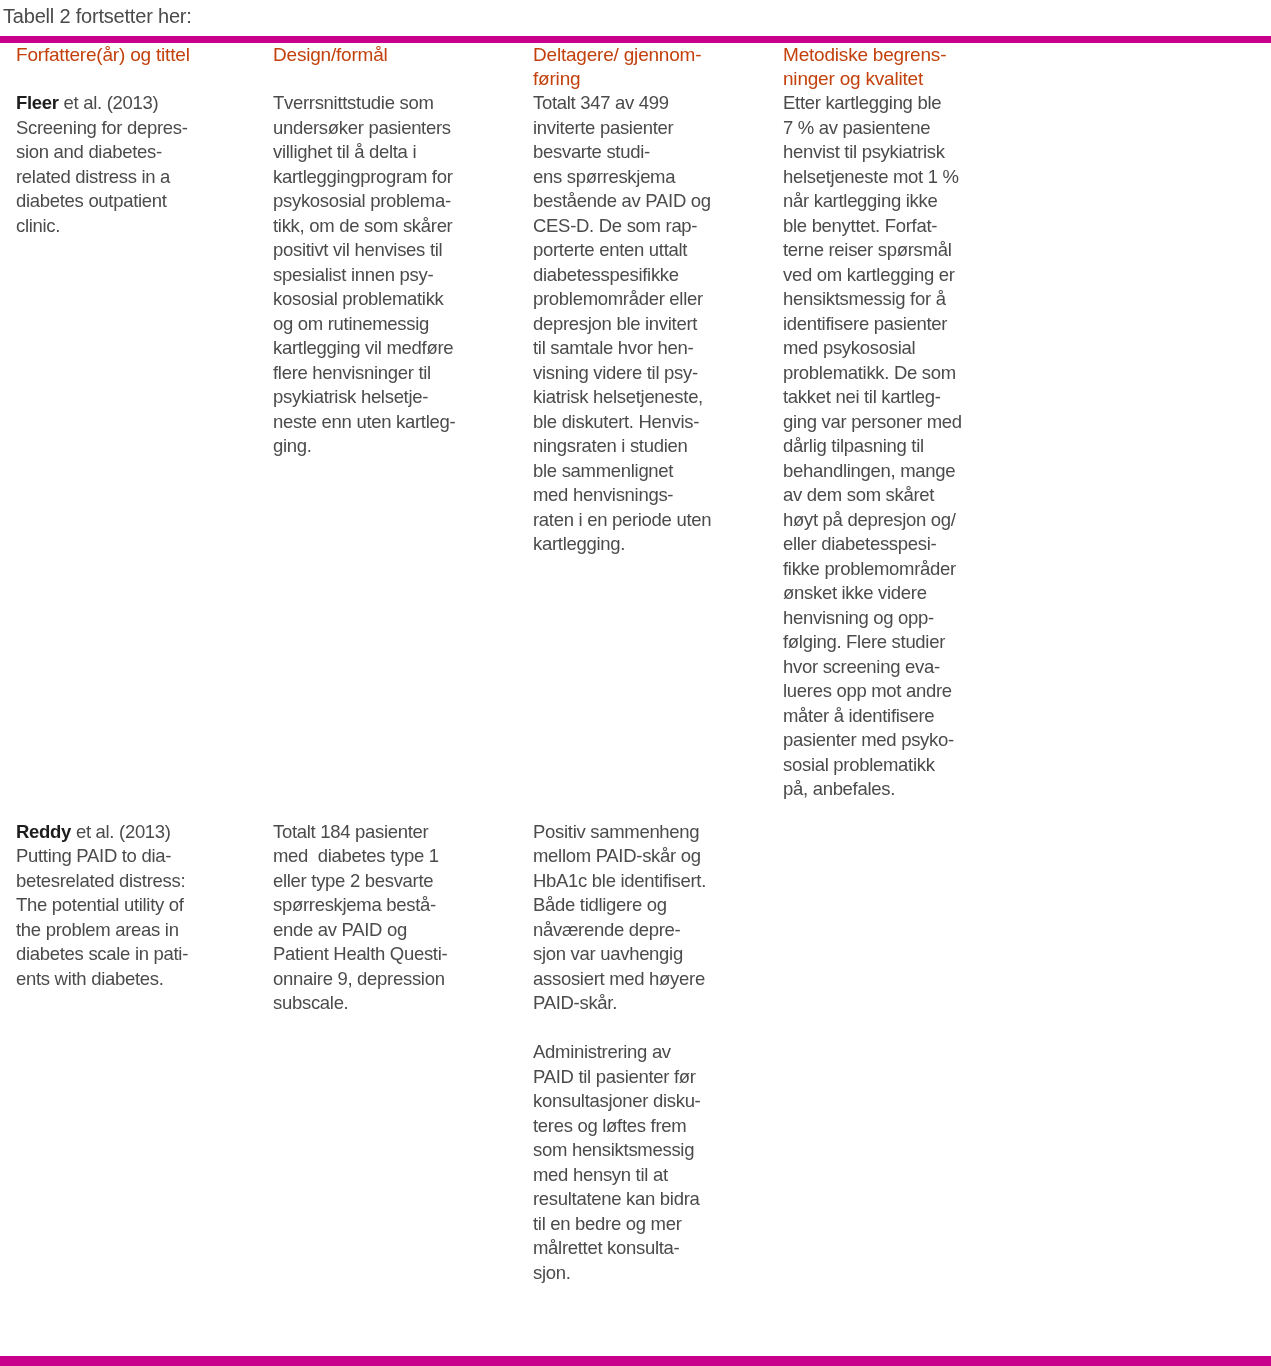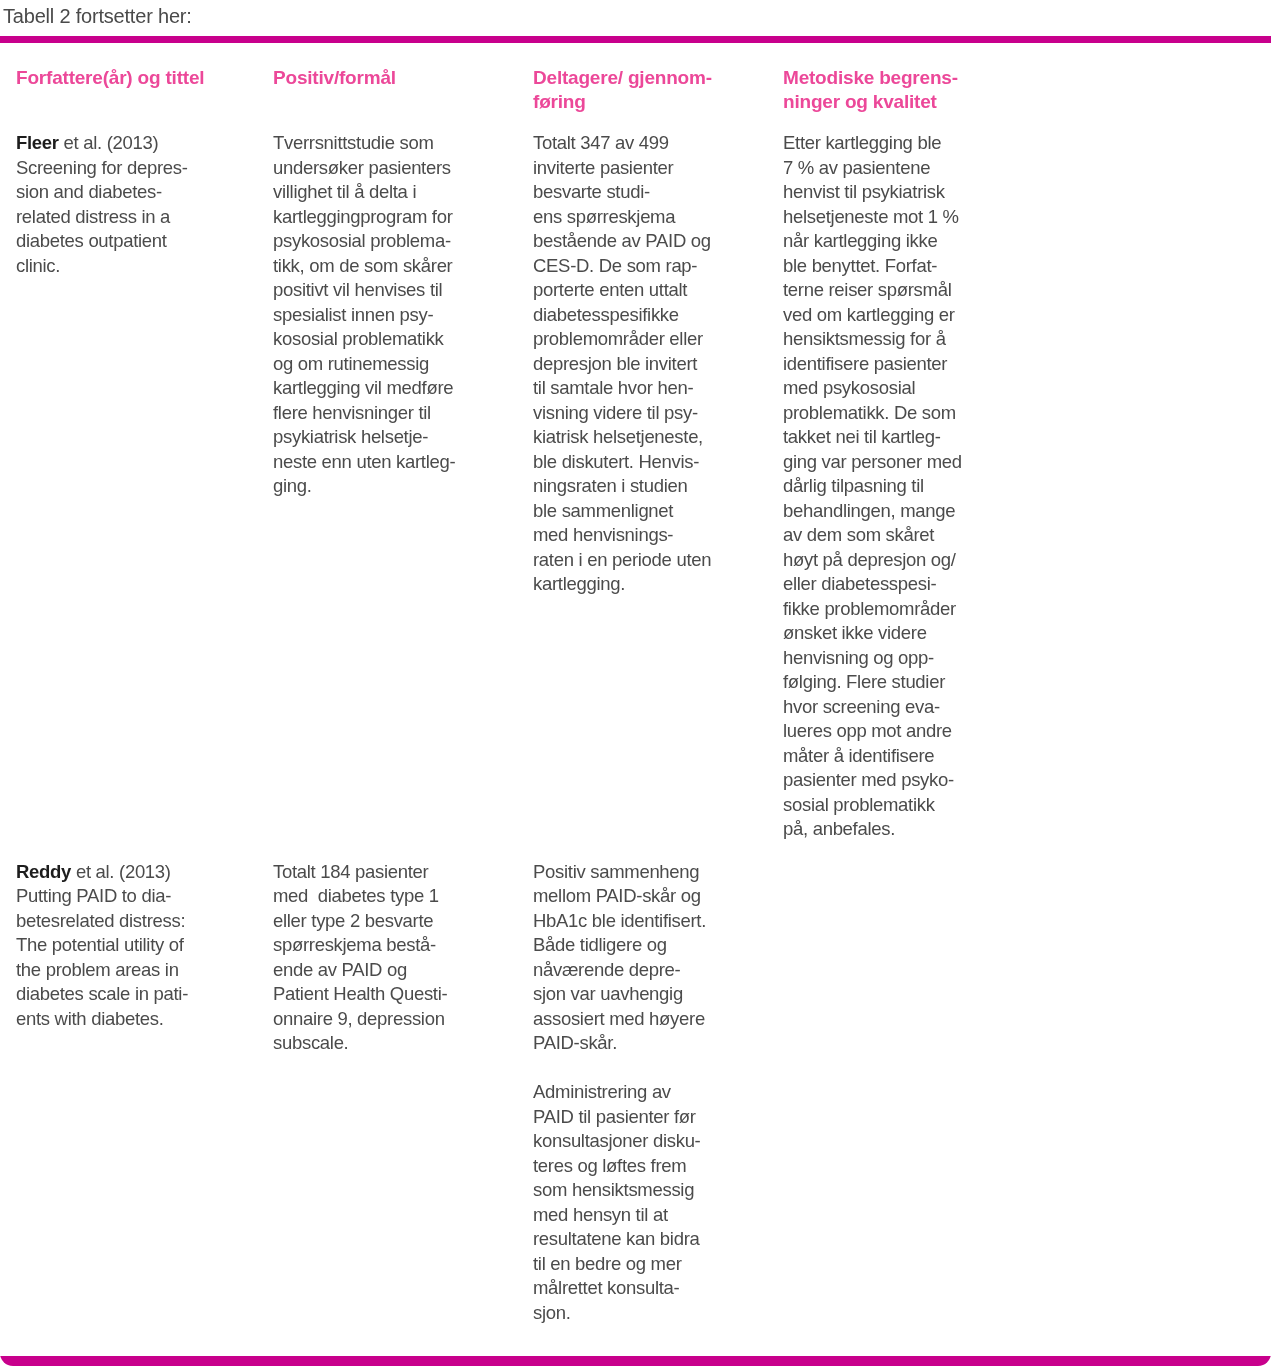--- a/index.html
+++ b/index.html
@@ -10,21 +10,20 @@
   }
   .page {
     position: relative;
     width: 1271px;
     height: 1366px;
     box-sizing: border-box;
     display: flex;
     flex-direction: column;
     overflow: hidden;
     background: #ffffff;
-    border-radius: 13px;
   }
   .caption {
     margin: 4px 0 0 3px;
     font-size: 20px;
     line-height: 25px;
     color: #4a4a4a;
     letter-spacing: -0.2px;
   }
   .rule {
     width: 100%;
@@ -33,33 +32,31 @@
   }
   .rule.top { height: 7px; margin-top: 7px; }
   .rule.bottom { height: 10px; margin-top: auto; }
   .grid {
     display: grid;
     grid-template-columns: 257px 260px 250px 249px 235px;
     padding-left: 16px;
     box-sizing: border-box;
   }
   .thead {
-    margin-top: 23px;
-    font-weight: bold;
+    font-weight: normal;
     font-size: 19px;
     line-height: 24px;
-    color: #ec4899;
+    color: #c2410c;
     letter-spacing: -0.2px;
   }
   .th {
     padding-right: 14px;
     white-space: pre-line;
   }
   .trow {
-    margin-top: 17px;
     font-size: 18.5px;
     line-height: 24.5px;
     color: #4b4b4b;
     letter-spacing: -0.3px;
   }
   .trow + .trow { margin-top: 18px; }
   .cell {
     padding-right: 20px;
     white-space: pre-wrap;
   }
@@ -72,21 +69,21 @@
 <body>
 
 <div class="page">
 
   <div class="caption">Tabell 2 fortsetter her:</div>
 
   <div class="rule top"></div>
 
   <div class="grid thead">
     <div class="th">Forfattere(år) og tittel</div>
-    <div class="th">Positiv/formål</div>
+    <div class="th">Design/formål</div>
     <div class="th">Deltagere/ gjennom-
 føring</div>
     <div class="th">Metodiske begrens-
 ninger og kvalitet</div>
   </div>
 
   <div class="grid trow">
     <div class="cell"><span class="author">Fleer</span><span> et al. (2013)</span>
 <span>Screening for depres-
 sion and diabetes-

